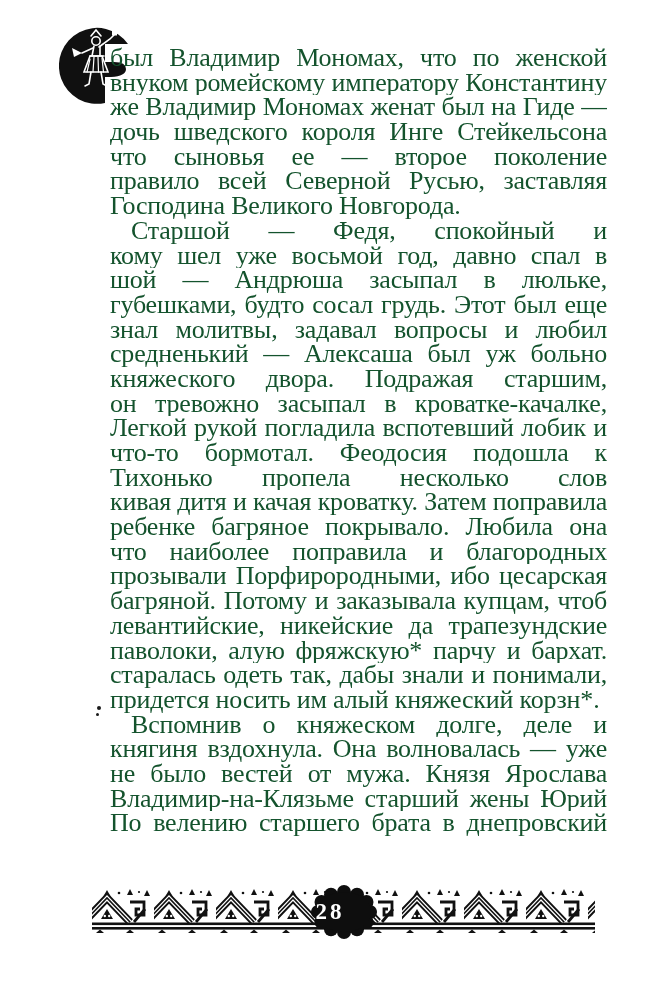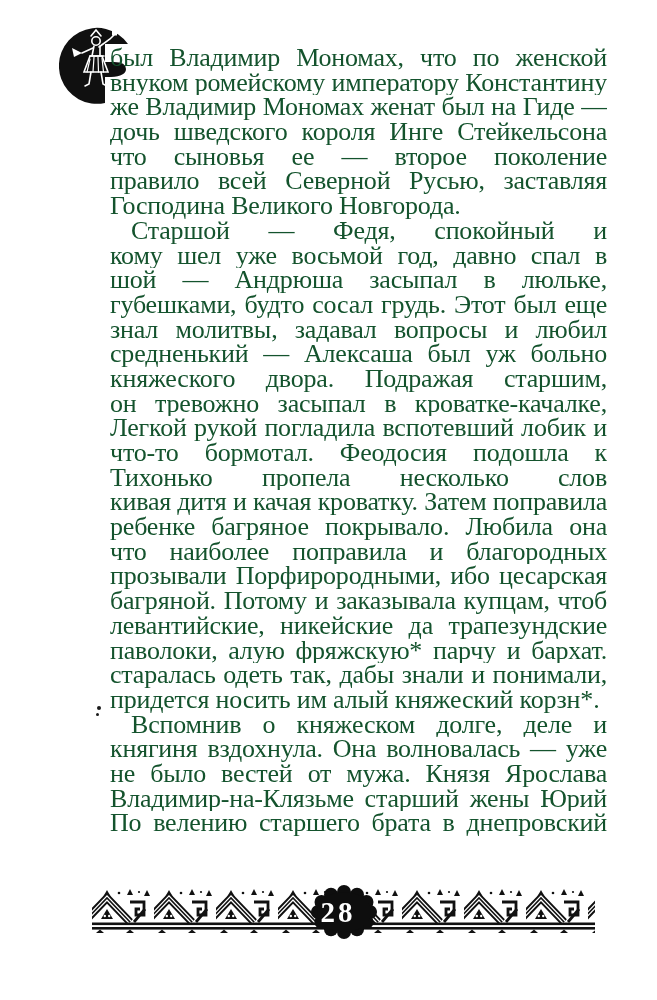--- a/index.html
+++ b/index.html
@@ -24,23 +24,23 @@
   .line.final{text-align-last:left;}
   .line.indent{text-indent:21px;}
 
   
   .emblem{position:absolute;left:59px;top:26px;width:78px;height:80px;z-index:1;}
 
   
   .footer-band{position:absolute;left:92px;top:889px;width:503px;height:44px;z-index:1;}
   .medallion{position:absolute;left:310px;top:883px;width:68px;height:58px;z-index:3;}
   .page-number{
-    position:absolute;left:304px;top:883px;width:68px;height:58px;z-index:4;
+    position:absolute;left:296px;top:883px;width:68px;height:58px;z-index:4;
     display:flex;align-items:center;justify-content:center;
-    color:#ffffff;font-size:29px;font-weight:bold;letter-spacing:3px;
+    color:#ffffff;font-size:23px;font-weight:bold;letter-spacing:3px;
     font-family:"Liberation Serif", serif;
   }
   
   .speck{position:absolute;background:#1a1a1a;border-radius:50%;z-index:1;}
   .speck.s1{left:97px;top:706px;width:4px;height:4px;}
   .speck.s2{left:96px;top:713px;width:3px;height:3px;}
 </style>
 </head>
 <body>
 

